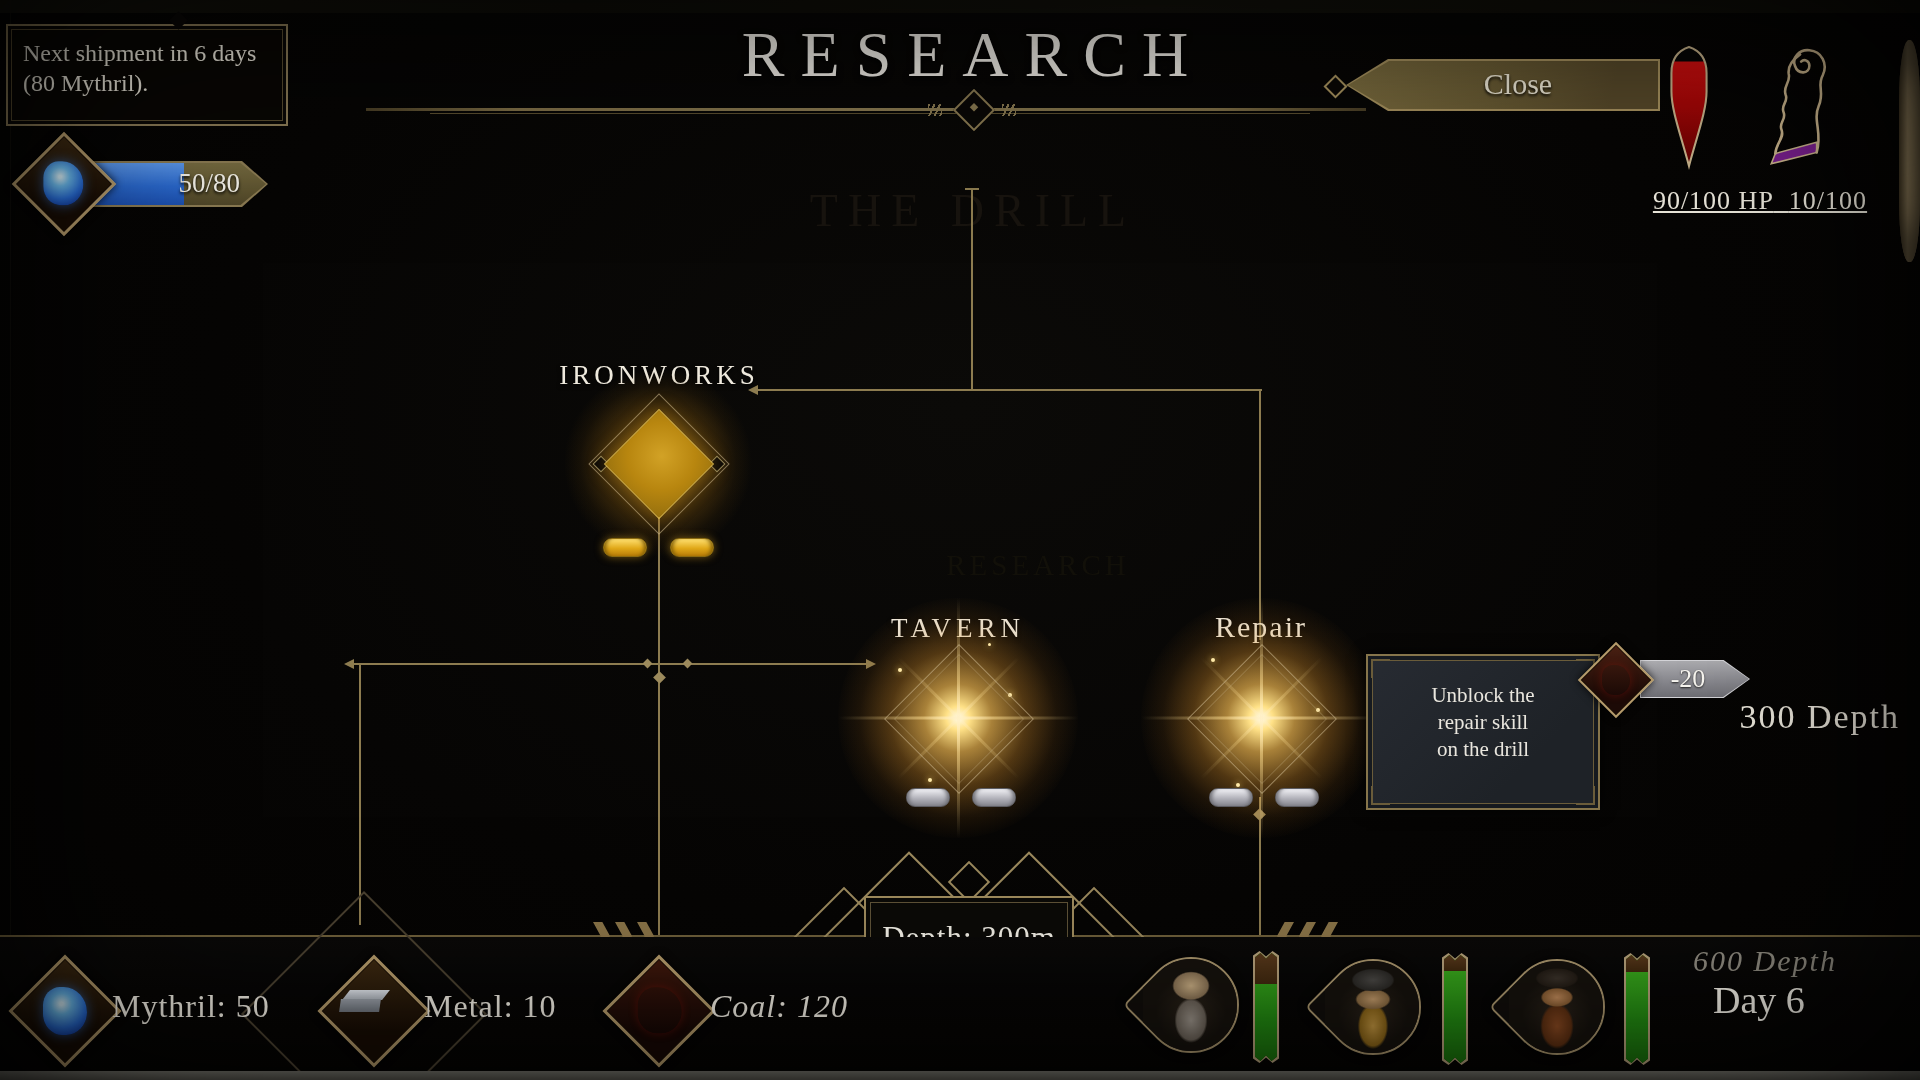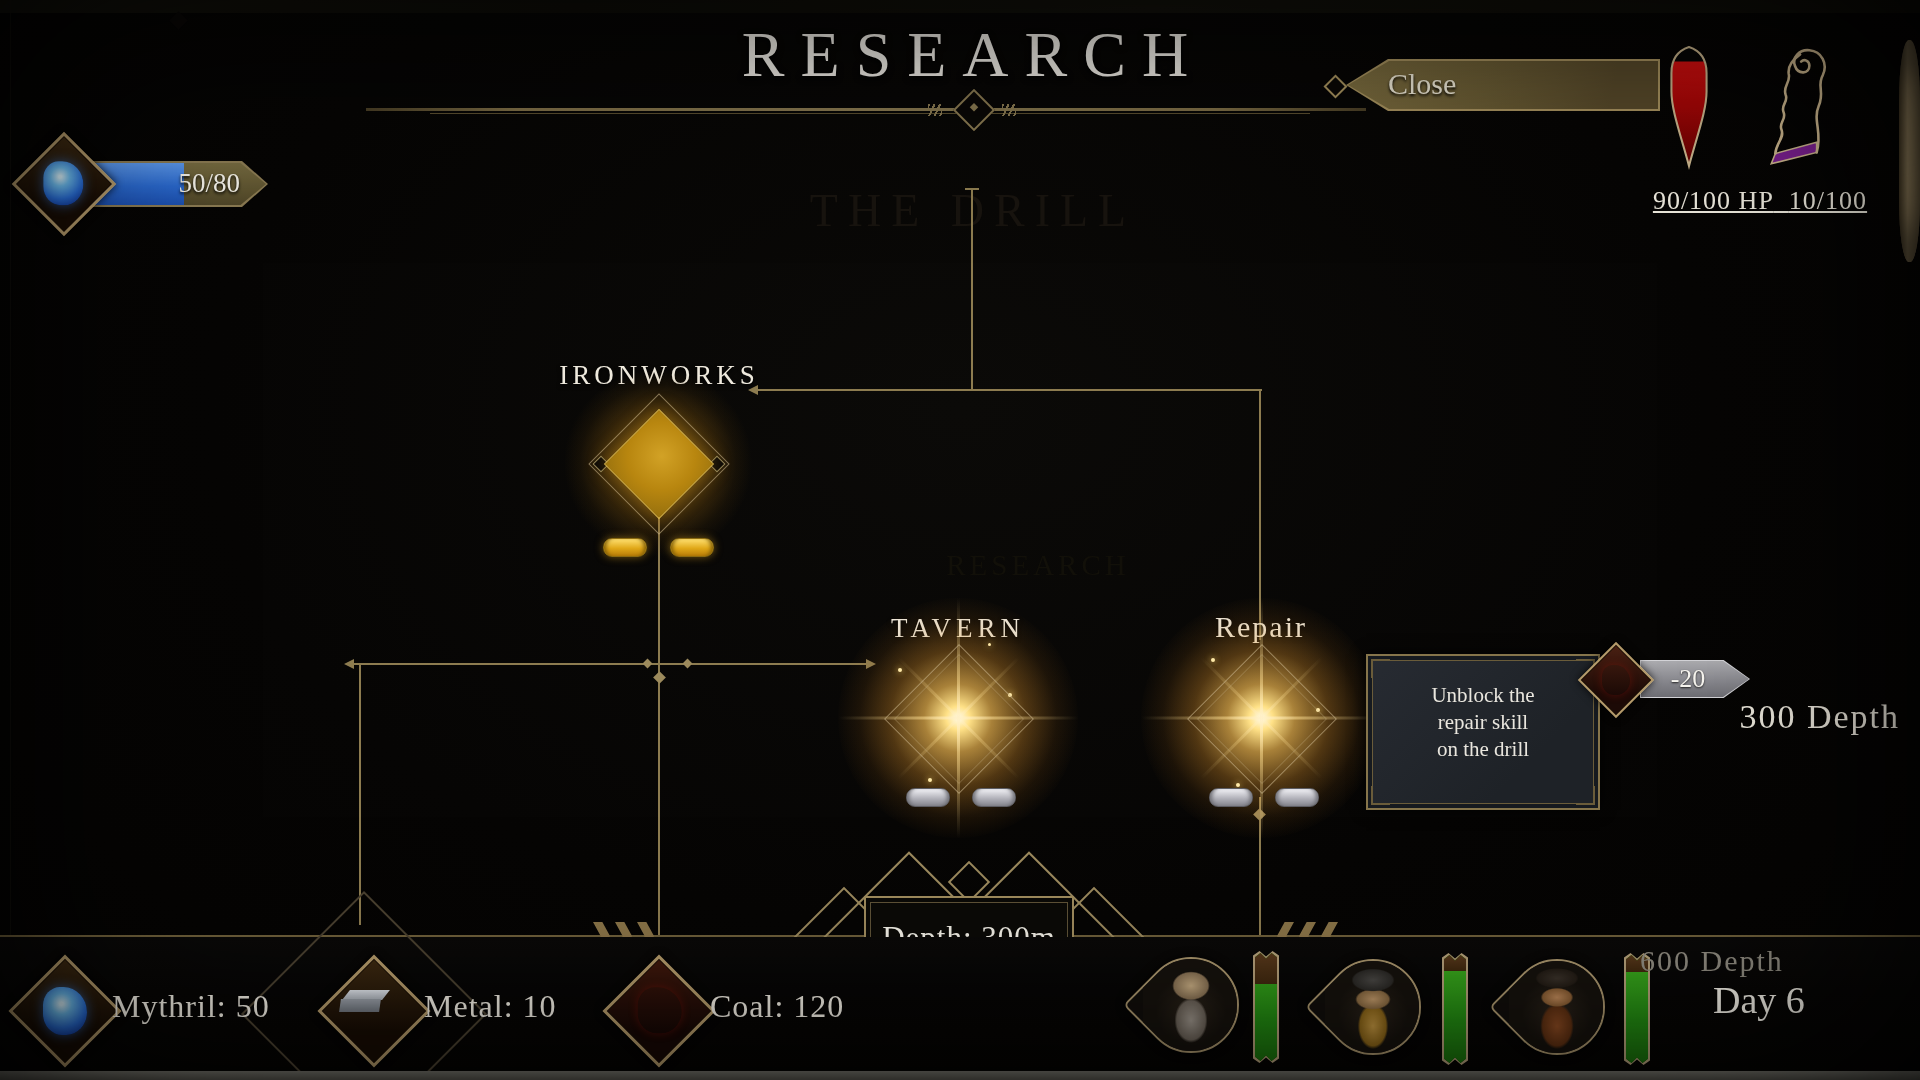--- a/index.html
+++ b/index.html
@@ -47,21 +47,21 @@
   .div-diamond{left:959px;top:95px;width:26px;height:26px;transform:rotate(45deg);border:2px solid #8a7a52;background:#0a0806;}
   .div-diamond::after{content:"";position:absolute;left:8px;top:8px;width:6px;height:6px;background:#8a7a52;}
   .div-slash{position:absolute;top:104px;width:14px;height:12px;background:repeating-linear-gradient(115deg,#8a7a52 0 2px,transparent 2px 5px);}
 
   
   .close-outer{left:1346px;top:59px;width:314px;height:52px;background:#a8935f;
     clip-path:polygon(0 50%,42px 0,100% 0,100% 100%,42px 100%);filter:drop-shadow(0 0 2px rgba(0,0,0,.8));cursor:pointer;}
   .close-inner{position:absolute;left:2px;top:2px;width:310px;height:48px;
     clip-path:polygon(0 50%,41px 0,100% 0,100% 100%,41px 100%);
     background:linear-gradient(100deg,#7d6e40,#6a5c34 45%,#57492a 85%);}
-  .close-label{position:absolute;left:42px;top:8px;width:260px;font-size:30px;color:#f0ead8;text-shadow:0 2px 3px #000;}
+  .close-label{position:absolute;left:42px;top:8px;width:260px;text-align:center;font-size:30px;color:#f0ead8;text-shadow:0 2px 3px #000;}
   .close-tip{left:1327px;top:78px;width:13px;height:13px;transform:rotate(45deg);border:2px solid #a8935f;background:#0a0806;}
 
   
   .hp-text{left:1630px;top:186px;width:260px;text-align:center;font-size:26px;color:#ece8dc;letter-spacing:1px;text-decoration:underline;}
 
   
   .gl{position:absolute;background:#8d7c50;}
   .gl-dim{position:absolute;background:#6e5f3a;}
   .gdot{position:absolute;width:9px;height:9px;background:#9c8a5c;transform:rotate(45deg);}
   .arrow-l{position:absolute;width:0;height:0;border-top:5px solid transparent;border-bottom:5px solid transparent;border-right:10px solid #8d7c50;}
@@ -125,35 +125,41 @@
   
   .spade{position:absolute;width:92px;height:92px;transform:rotate(-45deg);border-radius:6% 50% 50% 50%;
     border:2px solid #a8946c;background:#110e0b;overflow:hidden;box-shadow:0 0 10px rgba(0,0,0,.8);cursor:pointer;}
   .face{position:absolute;inset:-2px;transform:rotate(45deg);}
   .hb{position:absolute;width:22px;height:108px;background:#b5a07a;padding:2px;
     clip-path:polygon(0 4%,25% 0,50% 5%,75% 0,100% 4%,100% 96%,75% 100%,50% 95%,25% 100%,0 96%);}
   .hb .well{position:relative;width:100%;height:100%;background:#2c1a0c;
     clip-path:polygon(0 4%,25% 0,50% 5%,75% 0,100% 4%,100% 96%,75% 100%,50% 95%,25% 100%,0 96%);}
   .hb .missing{position:absolute;left:0;top:0;width:100%;background:linear-gradient(#5a3a1c,#40280f);}
   .hb .green{position:absolute;left:0;bottom:0;width:100%;top:0;background:linear-gradient(180deg,#3fae20,#238a12 60%,#1b720d);z-index:-1;}
-  .depth-total{left:1640px;top:944px;width:250px;text-align:left;font-size:30px;color:#8f8b80;letter-spacing:2px;}
+  .depth-total{left:1640px;top:944px;width:250px;text-align:center;font-size:30px;color:#8f8b80;letter-spacing:2px;font-style:italic;}
   .day-label{left:1713px;top:978px;width:250px;font-size:38px;color:#f4f1e8;}
 </style>
 </head>
 <body>
 
 <div id="stage">
 
   <div class="abs top-strip"></div>
   <div class="abs left-seam"></div>
   <div class="abs right-pillar"></div>
 
   <div class="txt faint1">THE DRILL</div>
   <div class="txt faint2">RESEARCH</div>
 
+  <div class="abs ship-box">
+    <div class="inner">
+      <div>Next shipment in 6 days</div>
+      <div>(80 Mythril).</div>
+    </div>
+  </div>
 
   <div class="abs quota-bar-border">
     <div class="quota-bar">
       <div class="quota-fill"></div>
     </div>
   </div>
   <div class="abs quota-notch"></div>
   <div class="txt quota-text">50/80</div>
   <div class="dia-frame" style="left:27px;top:147px;width:68px;height:68px;">
     <div class="gem gem-blue" style="left:13px;top:12px;width:40px;height:44px;transform:rotate(-45deg);"></div>
@@ -307,21 +313,21 @@
     <div style="position:absolute;inset:0;transform:rotate(-45deg);">
       <div class="ingot-top"></div>
         <div class="ingot-front"></div>
     </div>
   </div>
   <div class="res-label" style="left:424px;">Metal: 10</div>
 
   <div class="dia-frame" style="left:619px;top:971px;width:74px;height:74px;background:linear-gradient(135deg,#40180c,#170805 70%);">
     <div class="gem gem-coal" style="left:15px;top:13px;width:44px;height:46px;transform:rotate(-45deg);"></div>
   </div>
-  <div class="res-label" style="left:710px;">Coal: 120</div>
+  <div class="res-label" style="left:710px;font-style:italic;">Coal: 120</div>
 
   <div class="spade" style="left:1143px;top:957px;">
     <div class="face" style="background:
       radial-gradient(ellipse 26px 20px at 50% 30%, #c9ae84 0%, #8a7355 65%, transparent 72%),
       radial-gradient(ellipse 22px 30px at 50% 66%, #9c948a 0%, #6b6258 65%, transparent 75%),
       radial-gradient(ellipse 44px 44px at 50% 55%, #2a2219 0%, #16120d 80%);"></div>
   </div>
   <div class="hb" style="left:1253px;top:951px;">
     <div class="well">
         <div class="green"></div>

